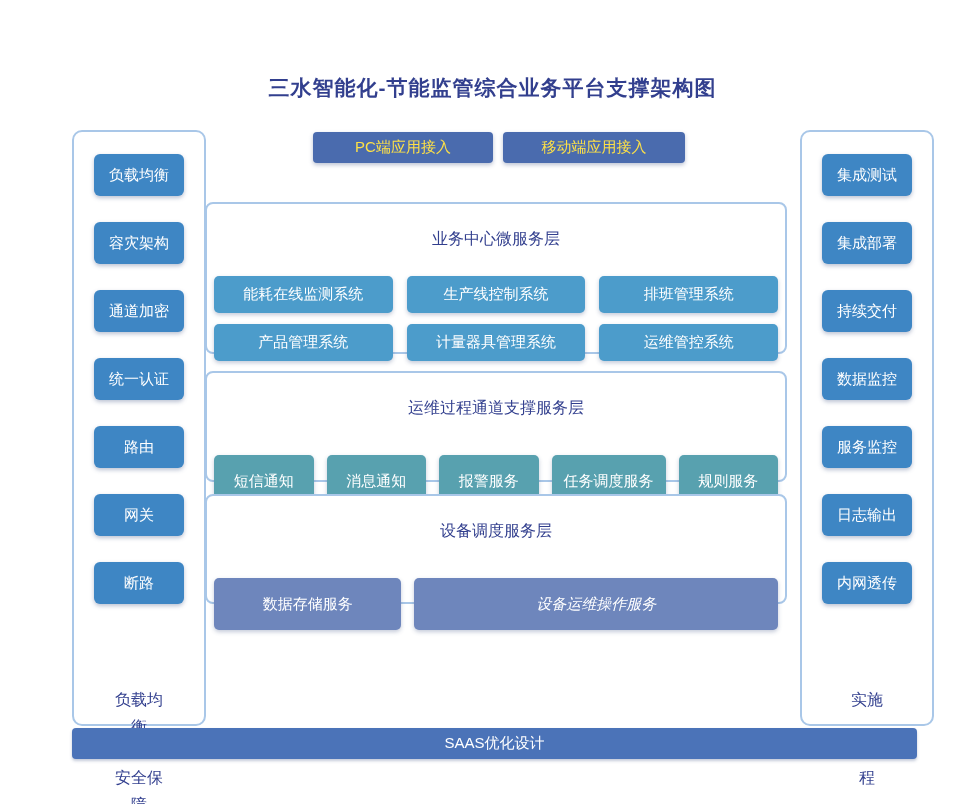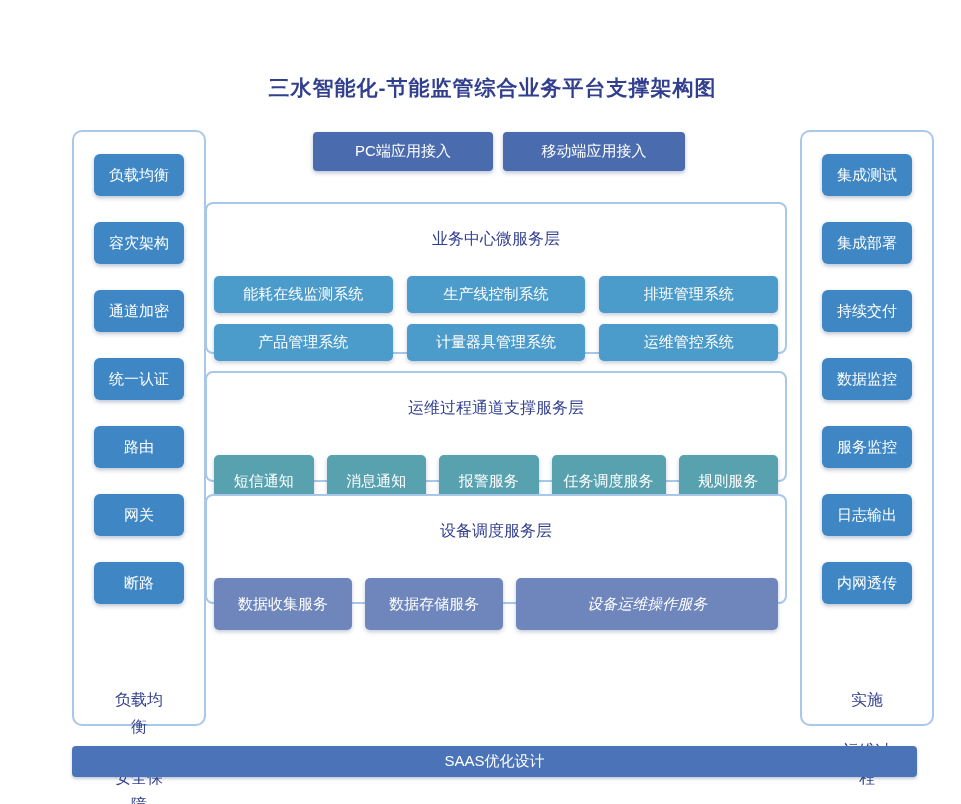--- a/index.html
+++ b/index.html
@@ -39,23 +39,23 @@
     white-space: nowrap;
   }
   .side-label {
     margin-top: 32px;
     text-align: center;
     color: #323F8E; font-size: 16px; line-height: 27px;
   }
 
   
   .access-btn {
-    position: absolute; top: 120px; height: 39px;
+    position: absolute; top: 120px; height: 31px;
     background: #4A6BAE; border-radius: 4px;
-    color: #ffffff; font-size: 15px;
+    color: #fde047; font-size: 15px;
     display: flex; align-items: center; justify-content: center;
     box-shadow: 0 2px 4px rgba(60, 80, 130, 0.35);
   }
   .access-btn.pc     { left: 301px; width: 180px; }
   .access-btn.mobile { left: 491px; width: 182px; }
 
   
   .layer {
     position: absolute; left: 193px; width: 582px;
     border: 2px solid #A9C7E8; border-radius: 8px;
@@ -86,21 +86,21 @@
   }
   .layer.l1 .chip { height: 37px; }
   .chip.wide { flex: 2.08; font-style: italic; }
   .chip.c1 { background: #4C9CCB; }
   .chip.c2 { background: #58A1AF; }
   .chip.c3 { background: #6E86BC; }
   .chip.c4 { background: #6CBEB6; }
 
   
   .bottom-bar {
-    position: absolute; left: 60px; top: 734px;
+    position: absolute; left: 60px; top: 716px;
     width: 845px; height: 31px;
     background: #4B73B8; border-radius: 4px;
     color: #ffffff; font-size: 15px;
     display: flex; align-items: center; justify-content: center;
     box-shadow: 0 2px 3px rgba(60, 80, 130, 0.3);
   }
 </style>
 </head>
 <body>
 
@@ -160,21 +160,20 @@
       <div class="chip c2">消息通知</div>
       <div class="chip c2">报警服务</div>
       <div class="chip c2">任务调度服务</div>
       <div class="chip c2">规则服务</div>
     </div>
   </div>
 
   <div class="layer l3">
     <div class="layer-title">设备调度服务层</div>
     <div class="chip-row">
-      <div class="chip c3">数据收集服务</div>
       <div class="chip c3">数据存储服务</div>
       <div class="chip c3 wide">设备运维操作服务</div>
     </div>
   </div>
 
 
   <div class="bottom-bar">SAAS优化设计</div>
 
 </div>
 

